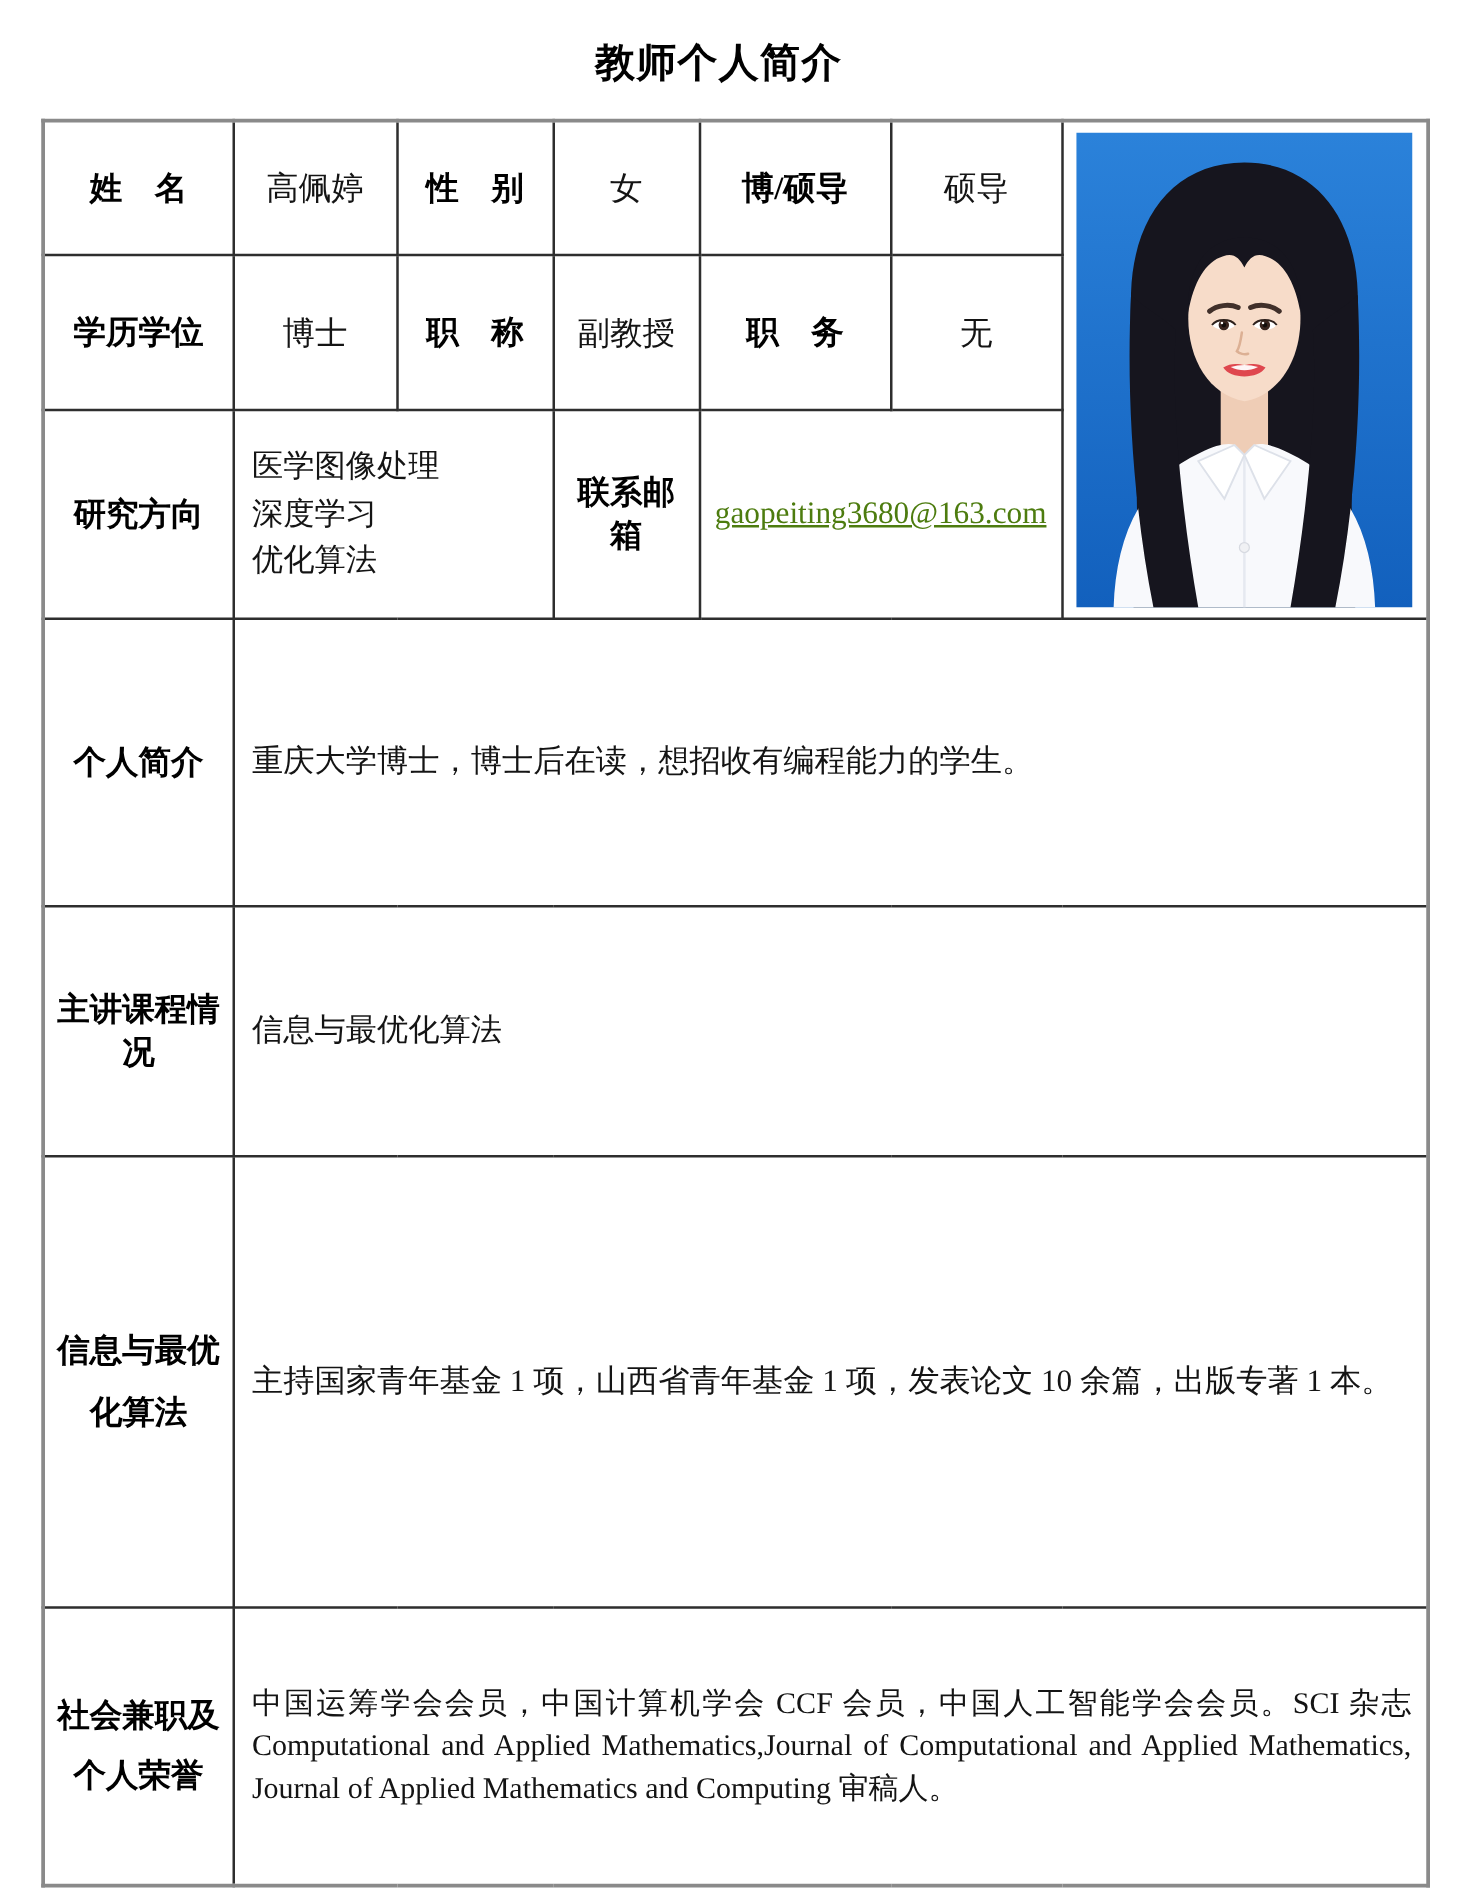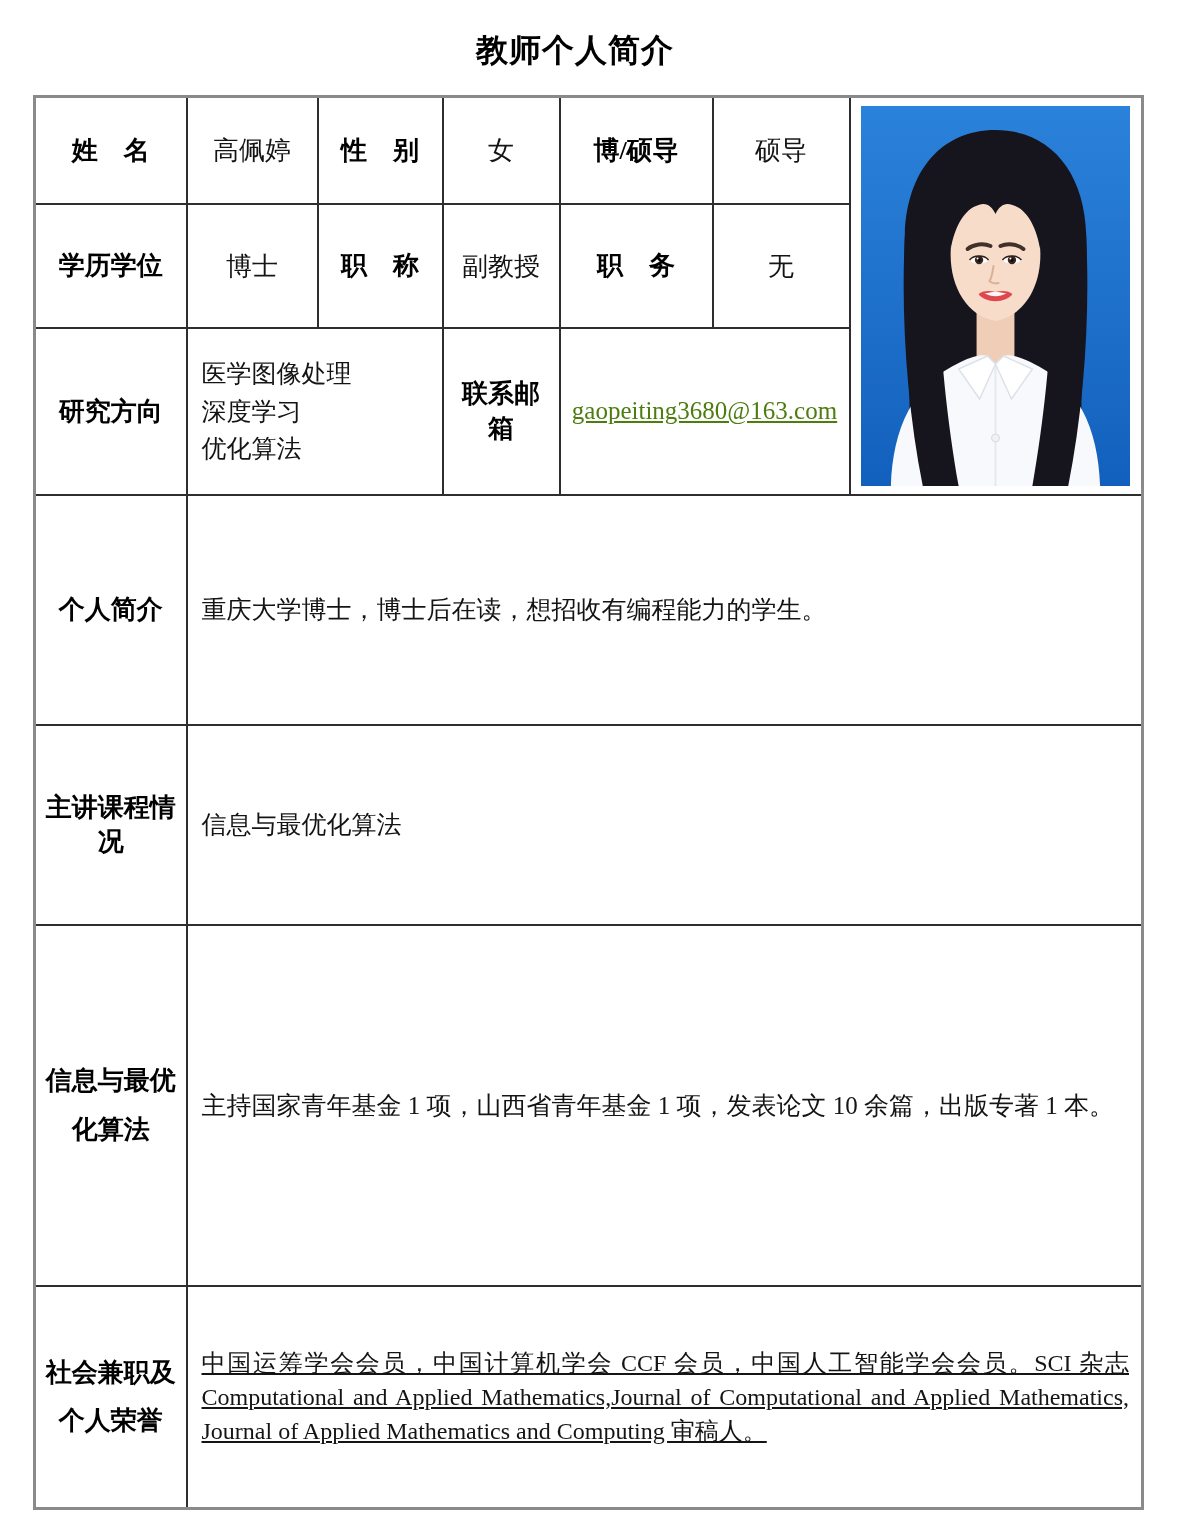--- a/index.html
+++ b/index.html
@@ -58,21 +58,20 @@
     line-height: 1.5;
     color: #141414;
     border-radius: 28px;
   }
   td.content.justified {
     font-size: 24px;
     text-align: justify;
     text-justify: inter-word;
     line-height: 1.42;
     padding-right: 12px;
-    text-decoration: underline;
   }
   .research-lines { line-height: 1.55; }
   .research-lines div { display: block; }
   td.email-cell { text-align: center; padding: 0 4px; }
   a.email-link {
     color: #4d7c0f;
     font-size: 25px;
     text-decoration: underline;
     font-family: "Liberation Serif", "DejaVu Serif", serif;
     cursor: pointer;

